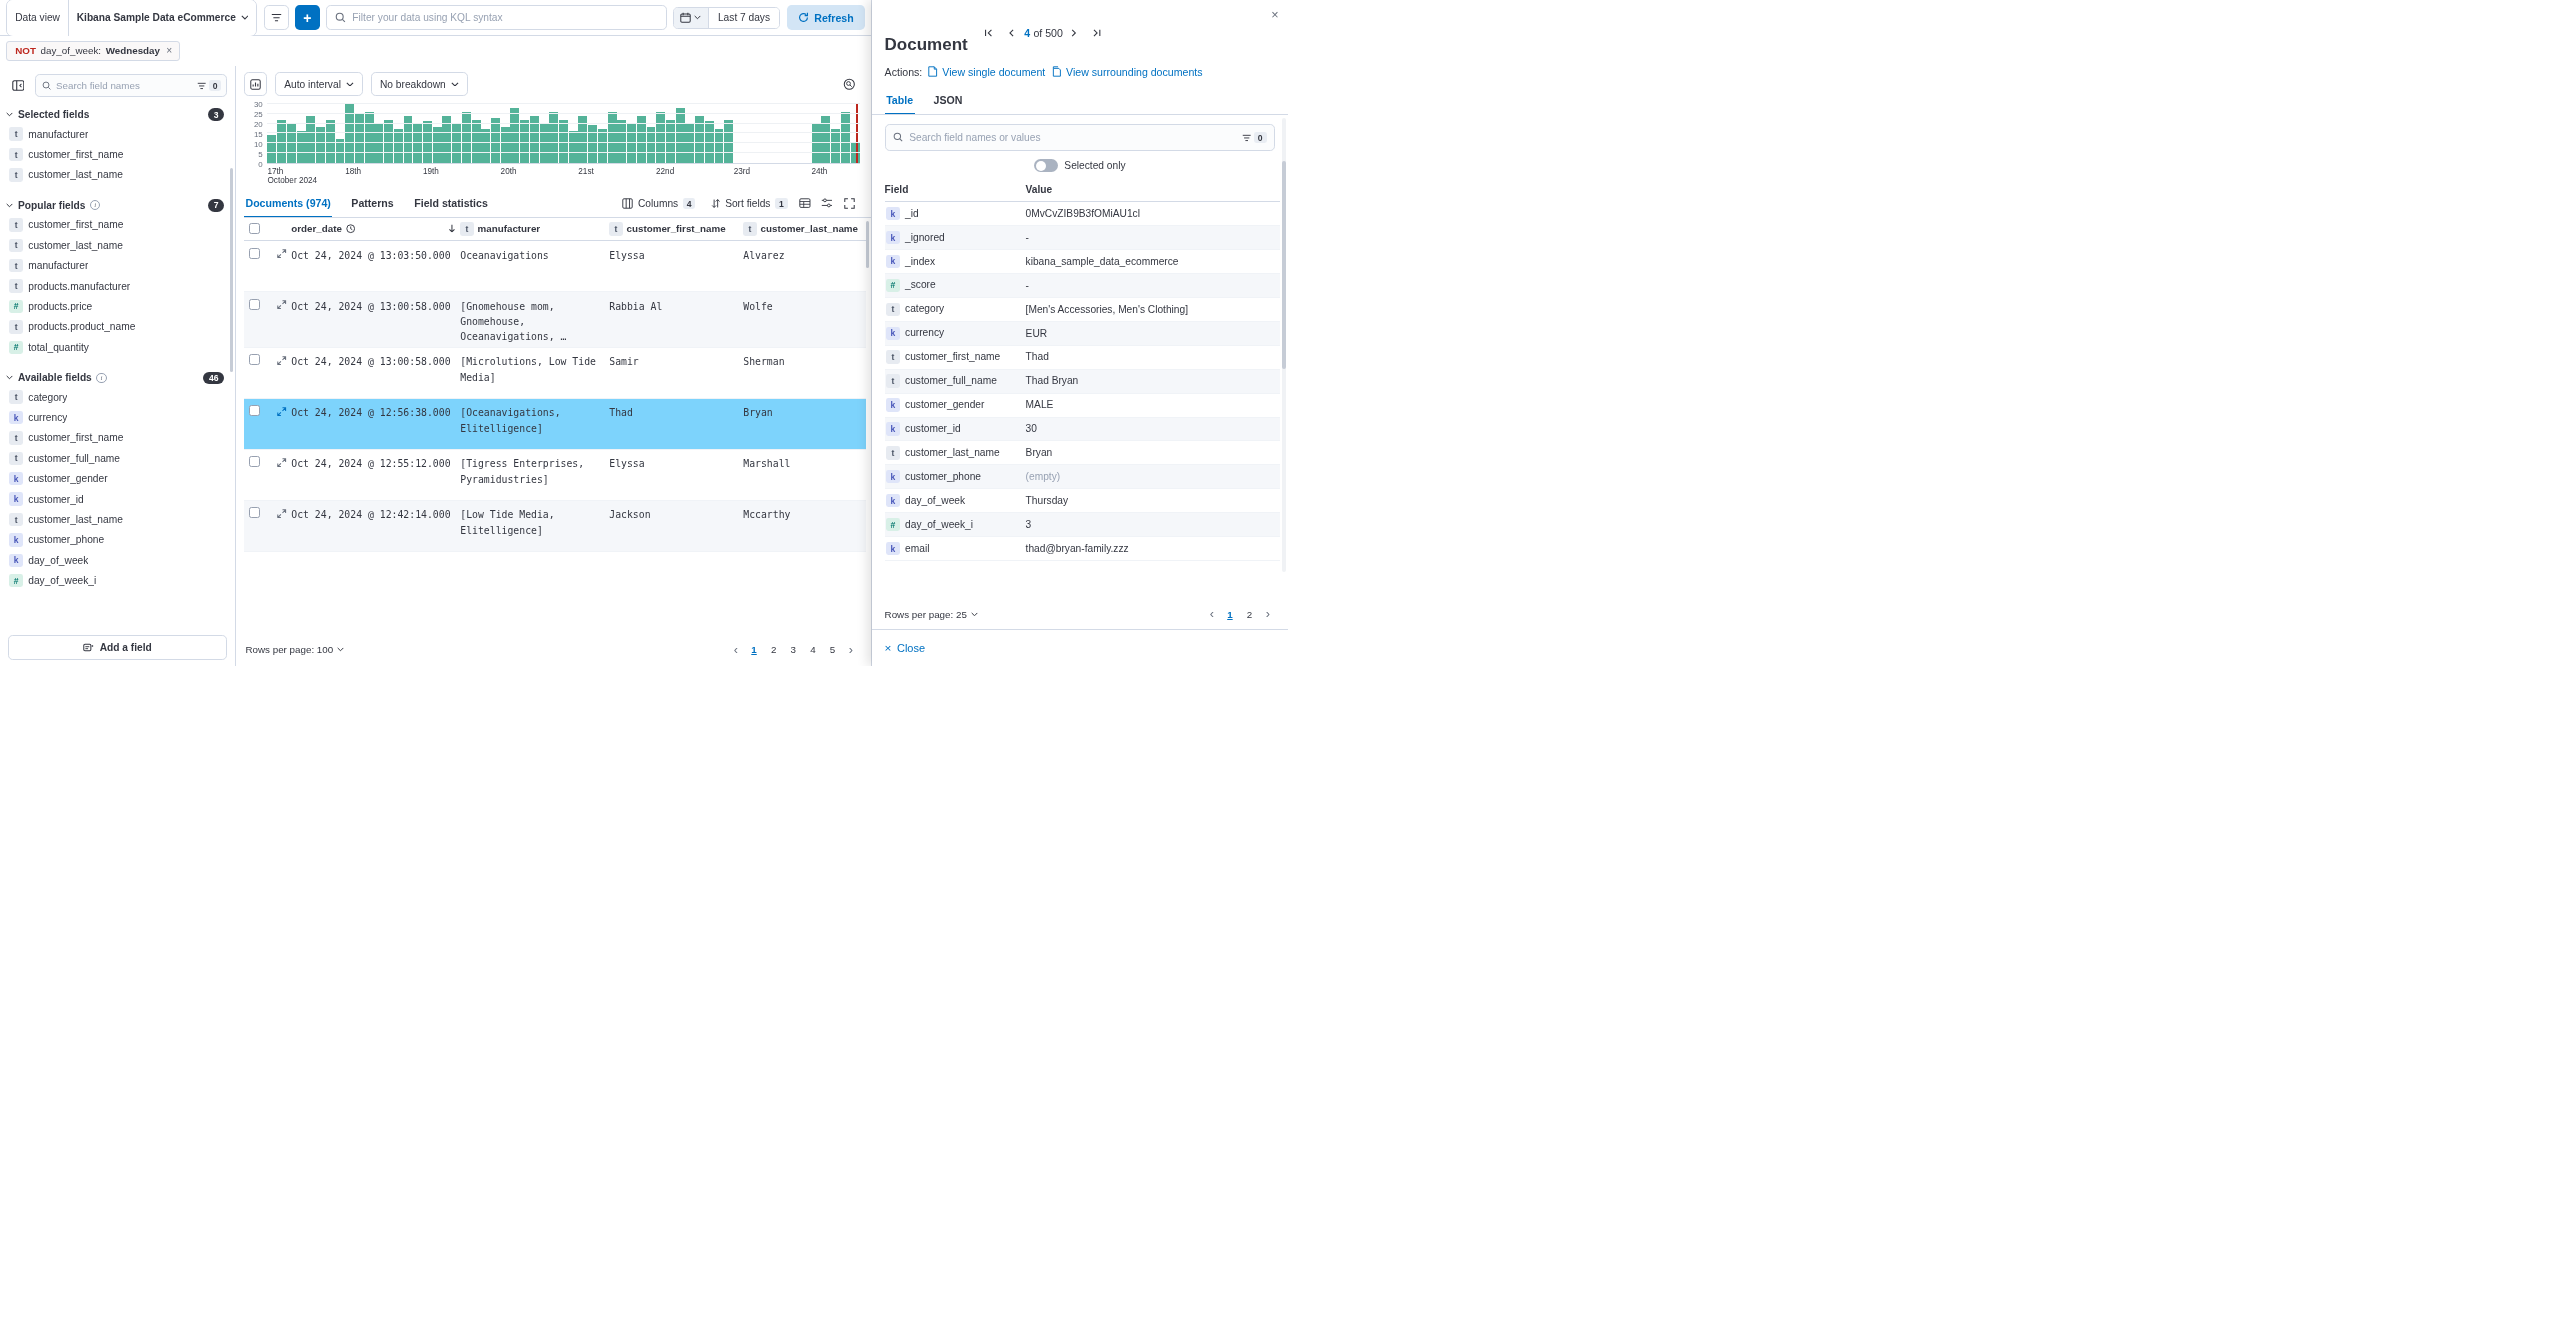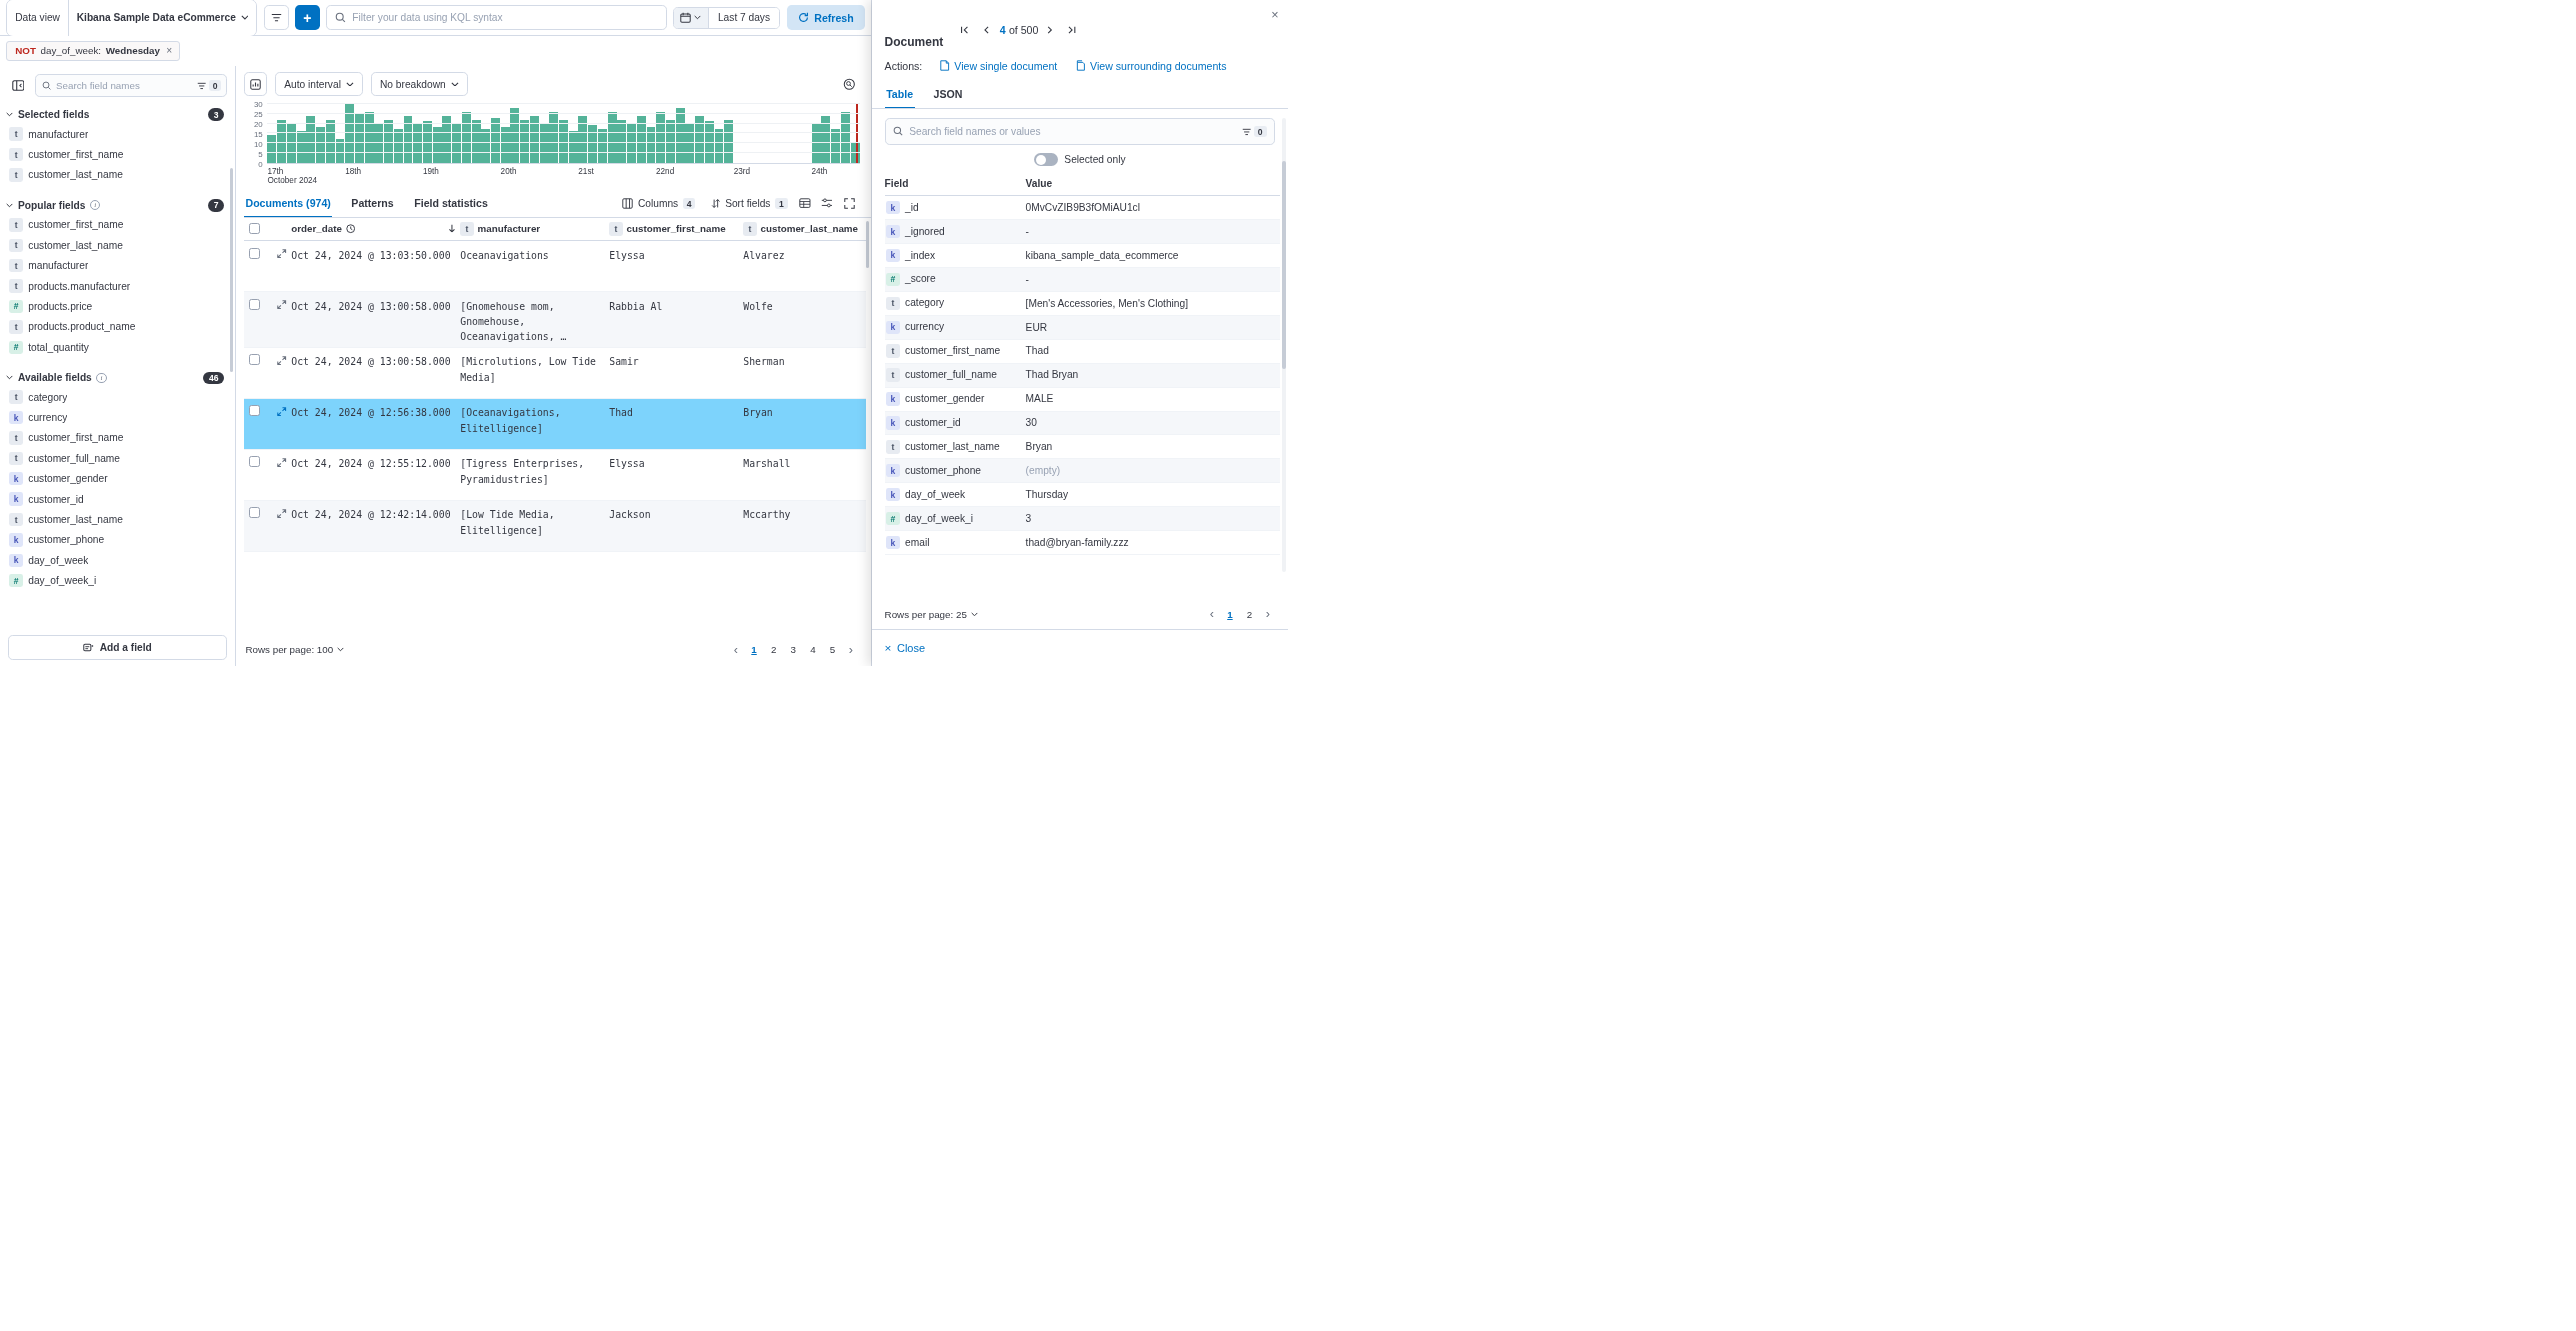--- a/index.html
+++ b/index.html
@@ -102,26 +102,26 @@
   .grid-foot { height:33px; display:flex; align-items:center; justify-content:space-between; padding:0 12.6px 0 1.6px; flex:0 0 auto; }
   .rpp { display:flex; align-items:center; gap:3.9px; font-size:9.8px; cursor:pointer; }
   .pages { display:flex; align-items:center; gap:1.6px; }
   .page-arrow { color:#69707d; font-size:12.6px; padding:1.6px 5.5px; cursor:pointer; }
   .page-num { font-size:9.8px; padding:2.4px 6.3px; cursor:pointer; color:#343741; }
   .page-num.active { color:#0071c2; font-weight:700; text-decoration:underline; }
 
   
   .flyout { width:416px; height:666px; background:#fff; box-shadow:-4.7px 0 11px rgba(0,0,0,.12); display:flex; flex-direction:column; position:relative; z-index:5; }
   .fly-head { display:flex; align-items:center; padding:11px 12.6px 3.1px; gap:11px; }
-  .fly-title { font-size:12px; font-weight:700;margin-top:24px; }
+  .fly-title { font-size:17px; font-weight:700;margin-top:24px; }
   .doc-nav { display:flex; align-items:center; gap:1.6px; font-size:10.6px; }
   .nav-btn { width:20.4px; height:20.4px; display:flex; align-items:center; justify-content:center; color:#343741; cursor:pointer; border:none; background:transparent; border-radius:3.1px; }
   .doc-nav .cur { color:#0071c2; font-weight:600; padding:0 1.6px; }
   .fly-close { position:absolute; top:7.9px; right:9.4px; font-size:12.6px; color:#69707d; background:none; border:none; cursor:pointer; }
-  .fly-actions { display:flex; align-items:center; gap:18px; padding:7.9px 12.6px 9.4px; font-size:10.6px; }
+  .fly-actions { display:flex; align-items:center; gap:6px; padding:7.9px 12.6px 9.4px; font-size:10.6px; }
   .fly-link { color:#0071c2; display:flex; align-items:center; gap:4.7px; cursor:pointer; font-size:10.6px; }
   .fly-tabs { display:flex; border-bottom:0.8px solid #d3dae6; padding:0 12.6px; }
   .fly-search-row { display:flex; align-items:center; gap:6.3px; padding:9.4px 12.6px 6.3px; }
   .fly-search { flex:1; height:27px; border:0.8px solid #d3dae6; border-radius:4.7px; background:#fbfcfd; display:flex; align-items:center; gap:5.5px; padding:0 7.9px; }
   .fly-search input { flex:1; border:none; outline:none; background:transparent; font-size:10.2px; }
   .fly-search input::placeholder { color:#98a2b3; }
   .sel-only-row { display:flex; align-items:center; justify-content:center; gap:6.3px; padding:1.6px 12.6px 6.3px; font-size:10.2px; }
   .toggle { width:23.6px; height:13.4px; border-radius:7px; background:#aab3c1; position:relative; cursor:pointer; }
   .toggle .knob { position:absolute; left:1.6px; top:1.6px; width:10.2px; height:10.2px; border-radius:50%; background:#fff; }
   .doc-table { flex:1; min-height:0; overflow:hidden; padding:0 7.9px 0 12.6px; }

